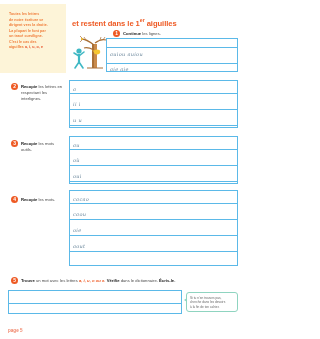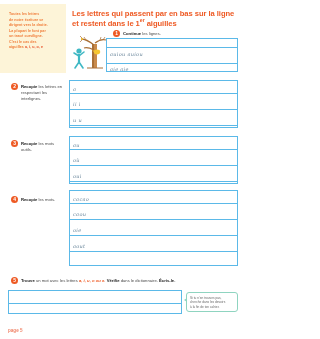--- a/index.html
+++ b/index.html
@@ -196,21 +196,21 @@
       <span>dirigent vers la droite.</span><br>
       <span>La plupart le font par</span><br>
       <span>un tracé curviligne.</span><br>
       <span>C'est le cas des</span><br>
       <span>aiguilles</span>
       <span class="hl">a, i, u, o, e</span>
     </div>
   </div>
 
   <div class="title">
-    <span>Les lettres qui passent par en bas sur la ligne</span><br>
+    <br>
     <span>et restent dans le 1</span><sup>er</sup><span> aiguilles</span>
   </div>
 
   <div class="illus">
     <svg width="40" height="42" viewBox="0 0 40 42">
 
       <path d="M22 14 L22 38 L27 38 L27 14 Z" fill="#c98a4b"></path>
       <path d="M22 14 L22 38 L24 38 L24 14 Z" fill="#a96f36"></path>
 
       <path d="M24 15 C19 11 15 9 11 9" stroke="#a96f36" stroke-width="1.3" fill="none"></path>

